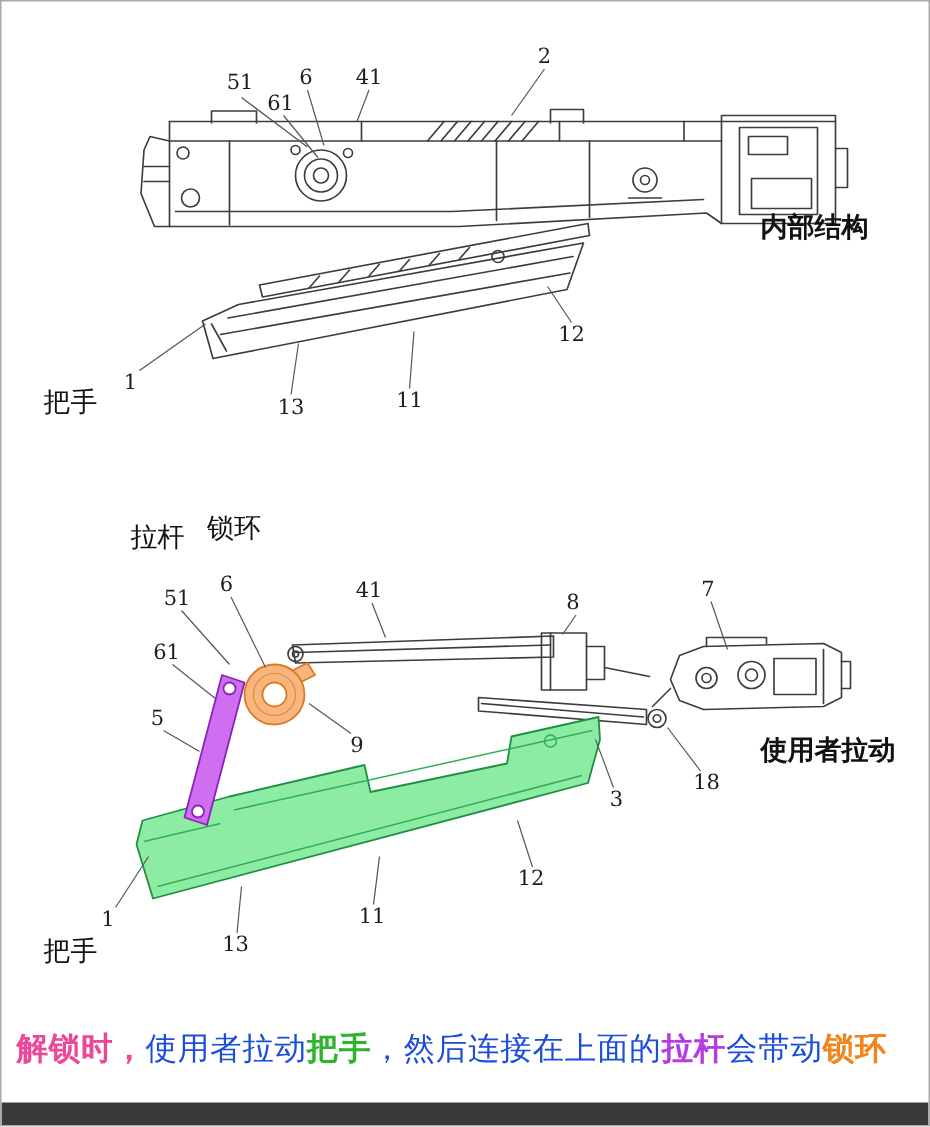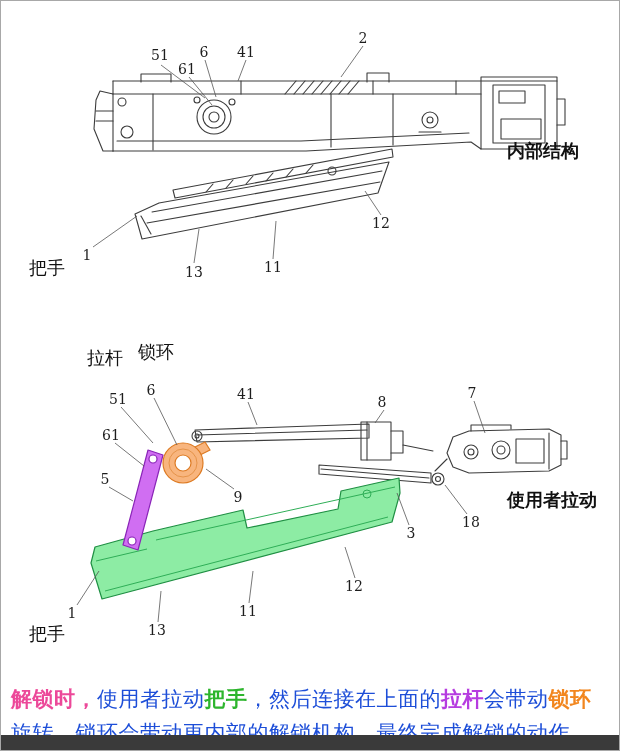--- a/index.html
+++ b/index.html
@@ -216,17 +216,16 @@
     <span class="num" style="left:71px;top:612px">1</span>
     <span class="num" style="left:156px;top:629px">13</span>
     <span class="num" style="left:247px;top:610px">11</span>
     <span class="num" style="left:353px;top:585px">12</span>
     <div class="fig-title" style="left:506px;top:487px">使用者拉动</div>
     <div class="part-label" style="left:28px;top:621px">把手</div>
   </div>
 
   <p class="caption">
     <span><span class="seg-bold">解锁时，</span><span class="seg-plain">使用者拉动</span><span class="seg-green">把手</span><span class="seg-plain">，然后连接在上面的</span><span class="seg-purple">拉杆</span><span class="seg-plain">会带动</span><span class="seg-orange">锁环</span></span><br>
-    <span class="seg-plain">旋转，锁环会带动更内部的解锁机构，最终完成解锁的动作。</span>
   </p>
 
   <div class="footer-bar"></div>
 </div>
 
 </body></html>

